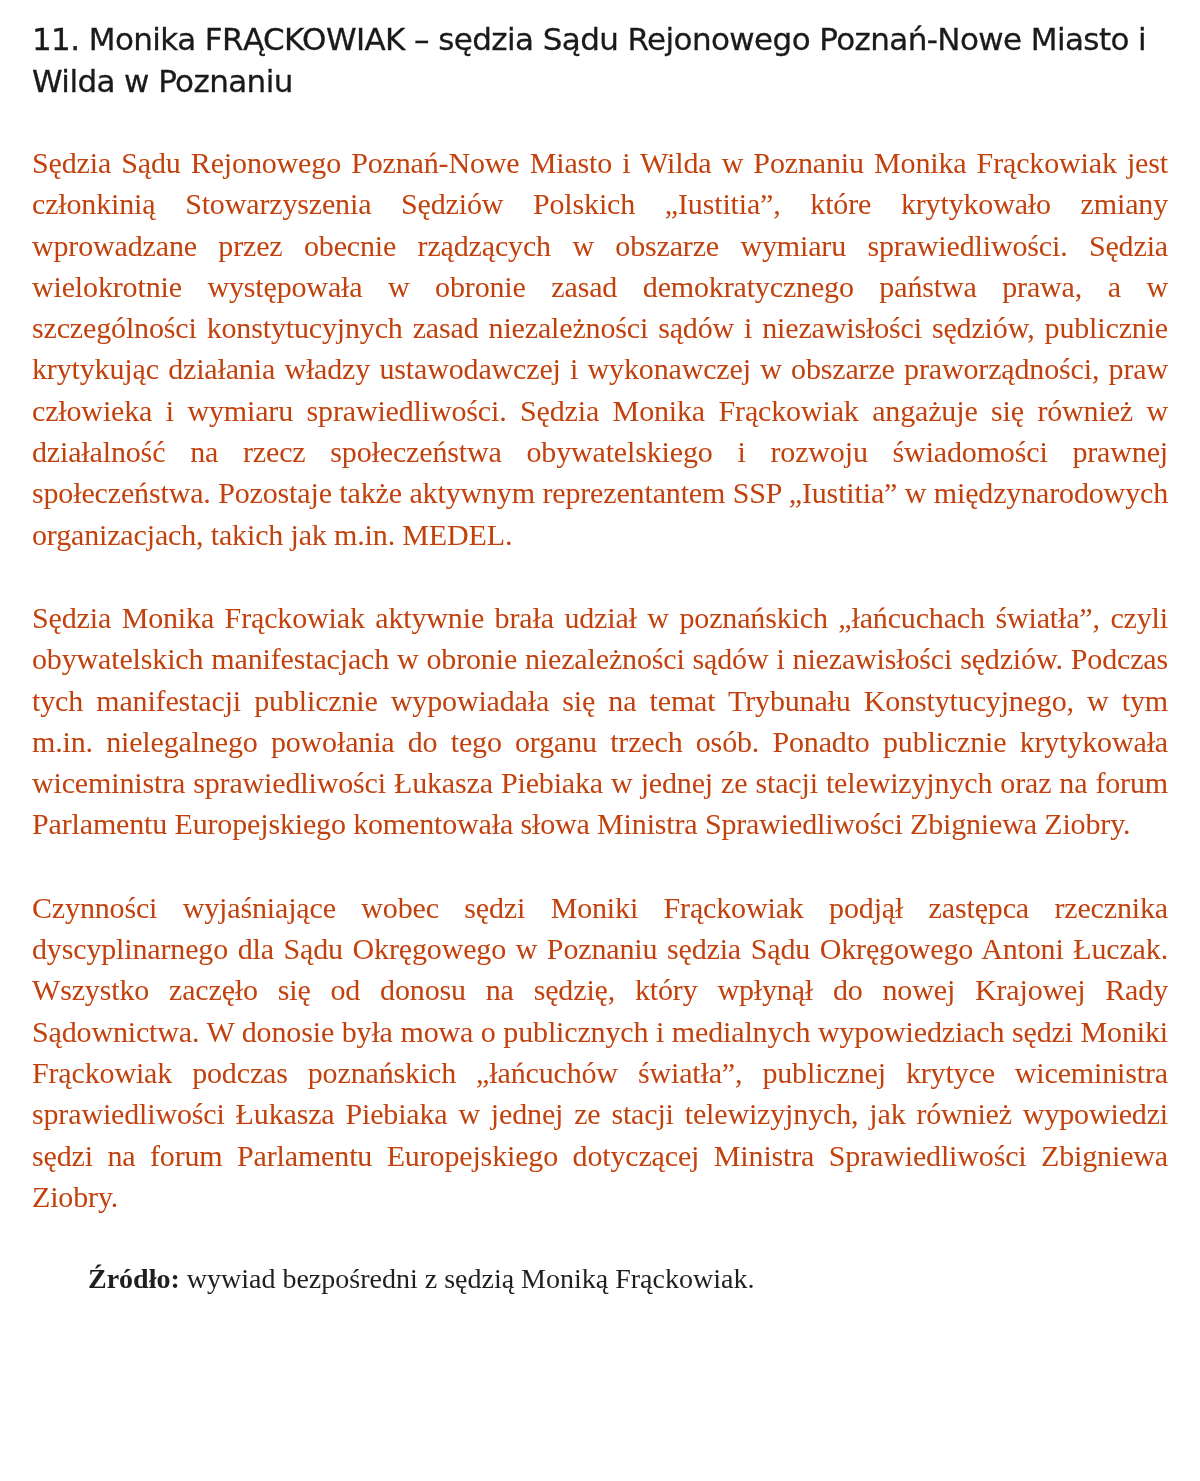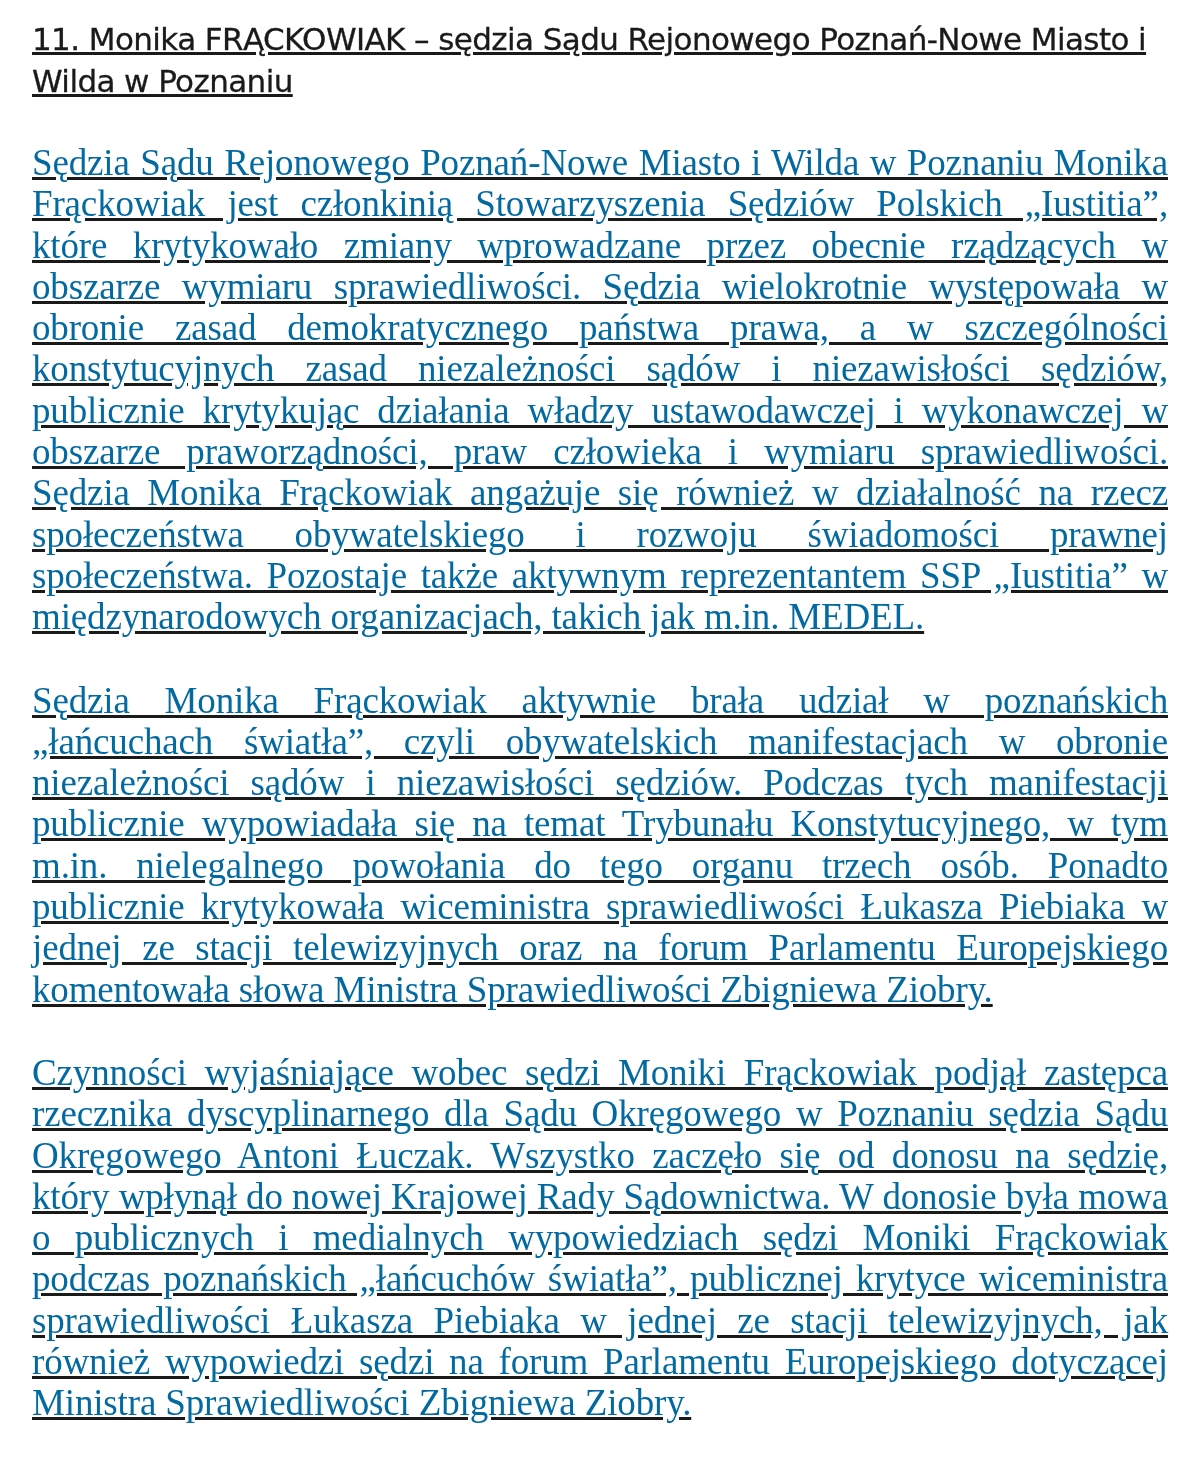--- a/index.html
+++ b/index.html
@@ -12,38 +12,37 @@
       height: 1481px;
       overflow: hidden;
       color: #1a1a1a;
     }
     .page {
       position: relative;
       width: 1200px;
       height: 1481px;
       box-sizing: border-box;
       padding: 18px 32px 0 32px;
-      text-decoration: underline;
     }
     .heading {
       font-family: "DejaVu Sans", sans-serif;
       font-size: 31px;
       line-height: 42px;
       font-weight: normal;
       letter-spacing: -0.6px;
       color: #1a1a1a;
       margin: 0 0 40px 0;
       -webkit-text-stroke: 0.3px #1a1a1a;
     }
     .para {
       font-family: "Liberation Serif", serif;
-      font-size: 37px;
+      font-size: 30px;
       line-height: 41.3px;
       text-align: justify;
-      color: #0369a1;
+      color: #c2410c;
       margin: 3px 0 42px 0;
       letter-spacing: -0.15px;
       word-spacing: 0px;
     }
     .source {
       font-family: "Liberation Serif", serif;
       font-size: 28px;
       line-height: 40px;
       color: #1f1f1f;
       margin: 0 0 0 56px;
@@ -55,13 +54,14 @@
 </head>
 <body>
 
 <div class="page">
   <h2 class="heading">11. Monika FRĄCKOWIAK – sędzia Sądu Rejonowego Poznań-Nowe Miasto i Wilda w Poznaniu</h2>
 
   <p class="para">Sędzia Sądu Rejonowego Poznań-Nowe Miasto i Wilda w Poznaniu Monika Frąckowiak jest członkinią Stowarzyszenia Sędziów Polskich „Iustitia”, które krytykowało zmiany wprowadzane przez obecnie rządzących w obszarze wymiaru sprawiedliwości. Sędzia wielokrotnie występowała w obronie zasad demokratycznego państwa prawa, a w szczególności konstytucyjnych zasad niezależności sądów i niezawisłości sędziów, publicznie krytykując działania władzy ustawodawczej i wykonawczej w obszarze praworządności, praw człowieka i wymiaru sprawiedliwości. Sędzia Monika Frąckowiak angażuje się również w działalność na rzecz społeczeństwa obywatelskiego i rozwoju świadomości prawnej społeczeństwa. Pozostaje także aktywnym reprezentantem SSP „Iustitia” w międzynarodowych organizacjach, takich jak m.in. MEDEL.</p>
   <p class="para">Sędzia Monika Frąckowiak aktywnie brała udział w poznańskich „łańcuchach światła”, czyli obywatelskich manifestacjach w obronie niezależności sądów i niezawisłości sędziów. Podczas tych manifestacji publicznie wypowiadała się na temat Trybunału Konstytucyjnego, w tym m.in. nielegalnego powołania do tego organu trzech osób. Ponadto publicznie krytykowała wiceministra sprawiedliwości Łukasza Piebiaka w jednej ze stacji telewizyjnych oraz na forum Parlamentu Europejskiego komentowała słowa Ministra Sprawiedliwości Zbigniewa Ziobry.</p>
   <p class="para">Czynności wyjaśniające wobec sędzi Moniki Frąckowiak podjął zastępca rzecznika dyscyplinarnego dla Sądu Okręgowego w Poznaniu sędzia Sądu Okręgowego Antoni Łuczak. Wszystko zaczęło się od donosu na sędzię, który wpłynął do nowej Krajowej Rady Sądownictwa. W donosie była mowa o publicznych i medialnych wypowiedziach sędzi Moniki Frąckowiak podczas poznańskich „łańcuchów światła”, publicznej krytyce wiceministra sprawiedliwości Łukasza Piebiaka w jednej ze stacji telewizyjnych, jak również wypowiedzi sędzi na forum Parlamentu Europejskiego dotyczącej Ministra Sprawiedliwości Zbigniewa Ziobry.</p>
 
+  <p class="source"><span class="source-label">Źródło:</span><span> wywiad bezpośredni z sędzią Moniką Frąckowiak.</span></p>
 </div>
 
 </body></html>

